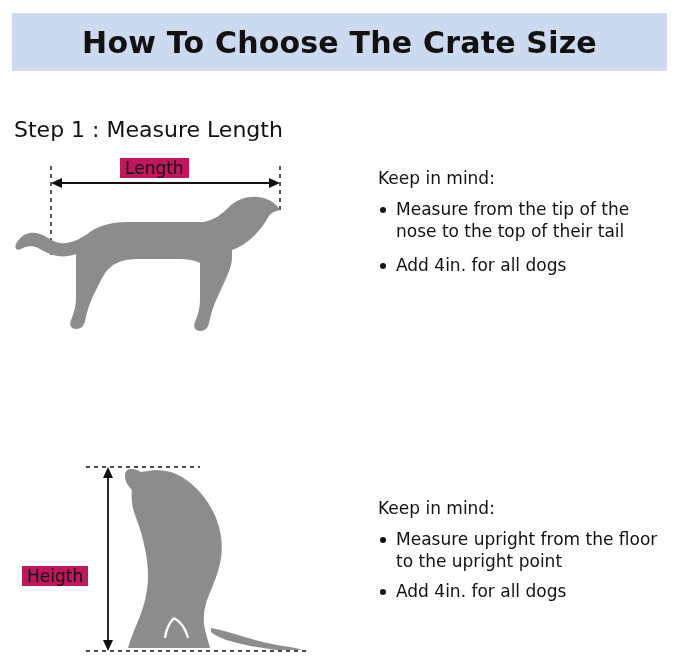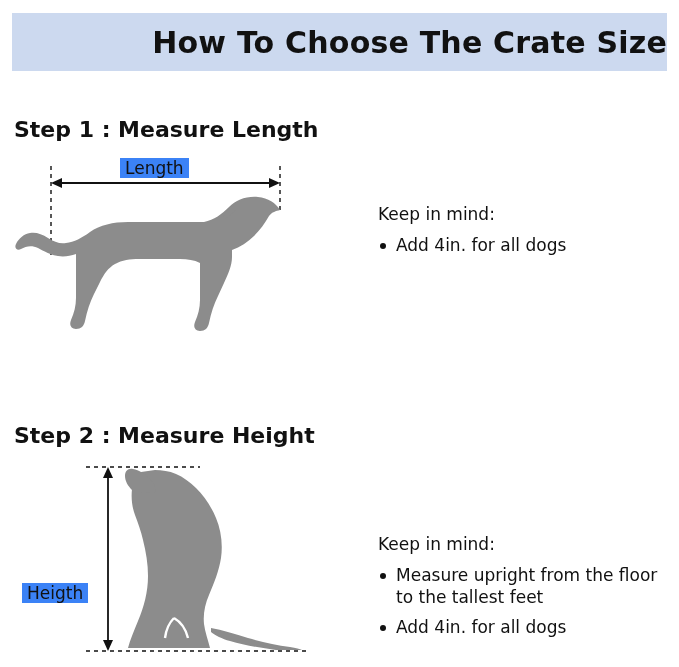--- a/index.html
+++ b/index.html
@@ -24,48 +24,47 @@
   
   .title-banner {
     position: absolute;
     left: 12px;
     top: 13px;
     width: 655px;
     height: 58px;
     background: #ccd9ef;
     display: flex;
     align-items: center;
-    justify-content: flex-end;
+    justify-content: center;
   }
   .title-text {
     font-size: 30px;
     font-weight: bold;
     letter-spacing: 0.2px;
     color: #111111;
     white-space: nowrap;
   }
 
   
   .step-heading {
     position: absolute;
     font-size: 22px;
-    font-weight: bold;
+    font-weight: normal;
     color: #111111;
     white-space: nowrap;
   }
   #step1-heading { left: 14px; top: 117px; }
   #step2-heading { left: 14px; top: 423px; }
 
   
   .notes {
     position: absolute;
     font-size: 17px;
     line-height: 1.28;
     color: #111111;
-    margin-top: 36px;
   }
   #notes1 { left: 378px; top: 168px; width: 295px; }
   #notes2 { left: 378px; top: 498px; width: 295px; }
 
   .notes-title {
     margin: 0 0 9px 0;
     font-size: 17px;
   }
   .notes-list {
     list-style: none;
@@ -95,26 +94,26 @@
   .figure {
     position: absolute;
   }
   #figure1 { left: 8px; top: 150px; width: 350px; height: 245px; }
   #figure2 { left: 8px; top: 452px; width: 350px; height: 215px; }
 
   .fig-label {
     position: absolute;
     font-size: 17px;
     color: #111111;
-    background: #3b82f6;
+    background: #be185d;
     padding: 0 5px;
     white-space: nowrap;
   }
   #length-label { left: 120px; top: 158px; }
-  #height-label { left: 22px; top: 583px; }
+  #height-label { left: 22px; top: 566px; }
 </style>
 </head>
 <body>
 
 <div class="page">
 
   <div class="title-banner">
     <span class="title-text">How To Choose The Crate Size</span>
   </div>
 
@@ -168,25 +167,25 @@
         C264,62 268,61 272,60 Z"></path>
 
       <path fill="#8c8c8c" d="M226,55 C220,58 216,64 214,70 C219,68 224,64 228,59 Z"></path>
     </svg>
   </div>
   <div class="fig-label" id="length-label">Length</div>
 
   <div class="notes" id="notes1">
     <p class="notes-title">Keep in mind:</p>
     <ul class="notes-list">
+      <li>Measure from the tip of the nose to the top of their tail</li>
       <li>Add 4in. for all dogs</li>
     </ul>
   </div>
 
-  <div class="step-heading" id="step2-heading">Step 2 : Measure Height</div>
 
   <div class="figure" id="figure2">
     <svg width="350" height="215" viewBox="0 0 350 215">
 
       <line x1="78" y1="15" x2="192" y2="15" stroke="#111" stroke-width="1.4" stroke-dasharray="4,4"></line>
 
       <line x1="78" y1="199" x2="300" y2="199" stroke="#111" stroke-width="1.4" stroke-dasharray="4,4"></line>
 
       <line x1="100" y1="17" x2="100" y2="197" stroke="#111" stroke-width="1.8"></line>
       <polygon points="100,15 95,26 105,26" fill="#111"></polygon>
@@ -230,18 +229,18 @@
 
       <path fill="none" stroke="#ffffff" stroke-width="2.4" d="M166,166 C161,171 158,178 157,186"></path>
       <path fill="none" stroke="#ffffff" stroke-width="2.4" d="M166,166 C173,170 178,178 180,186"></path>
     </svg>
   </div>
   <div class="fig-label" id="height-label">Heigth</div>
 
   <div class="notes" id="notes2">
     <p class="notes-title">Keep in mind:</p>
     <ul class="notes-list">
-      <li>Measure upright from the floor to the tallest feet</li>
+      <li>Measure upright from the floor to the upright point</li>
       <li>Add 4in. for all dogs</li>
     </ul>
   </div>
 
 </div>
 
 </body></html>

